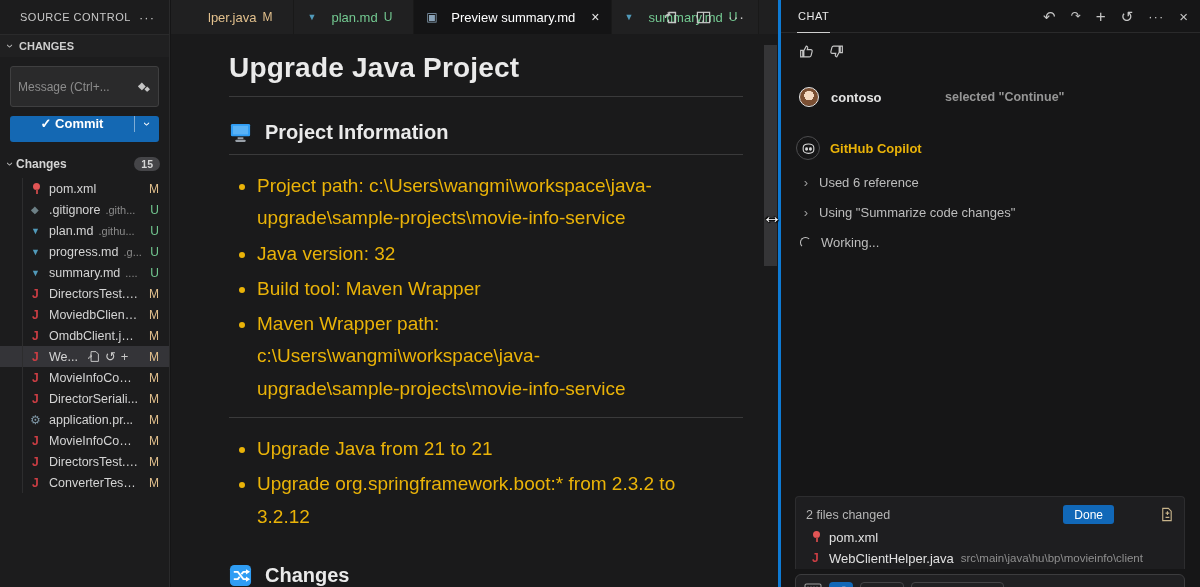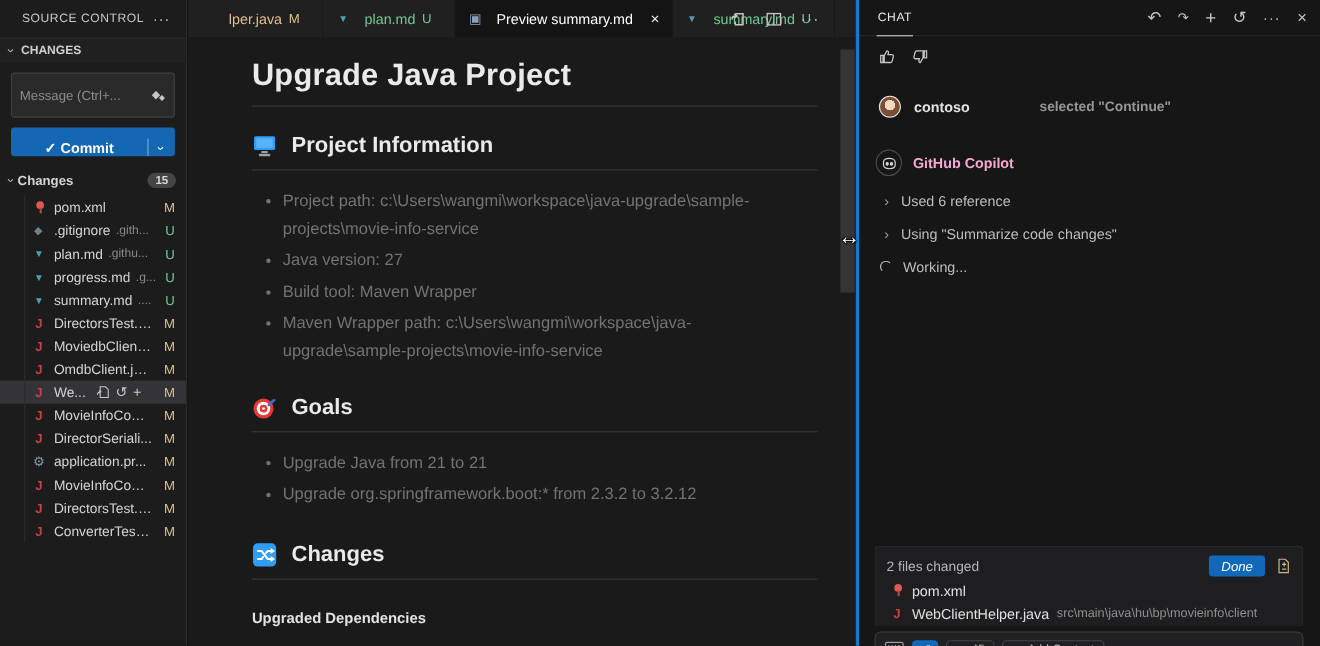--- a/index.html
+++ b/index.html
@@ -18,21 +18,21 @@
                  border-top:1px solid #2a2a2b; }
   .chev { display:inline-block; color:#b9b9b9; font-size:12px; font-weight:normal;
           transform:rotate(90deg); width:12px; text-align:center; }
   .chev-r { display:inline-block; color:#9d9d9d; font-size:13px; width:12px; text-align:center; }
   .msg-box { margin:9px 10px 0; height:41px; background:#2a2a2b; border:1px solid #3f3f40;
              border-radius:3px; display:flex; align-items:center; justify-content:space-between;
              padding:0 7px; color:#8c8c8c; font-size:12px; }
   .sparkle { color:#c5c5c5; font-size:10px; position:relative; top:-1px; }
   .sparkle i { font-style:normal; font-size:7px; position:relative; top:2px; left:-1px; }
   .commit-btn { margin:9px 10px 0; height:26px; background:#1468b3; border-radius:3px;
-                display:flex; align-items:flex-end; color:#fff; font-size:13px; cursor:pointer; }
+                display:flex; align-items:flex-start; color:#fff; font-size:13px; cursor:pointer; }
   .commit-main { flex:1; text-align:center; font-weight:600; }
   .commit-sep { width:1px; height:16px; background:rgba(255,255,255,.45); }
   .commit-drop { width:24px; text-align:center; }
   .commit-drop .chev { color:#fff; transform:rotate(90deg); }
   .tree-header { margin-top:11px; height:22px; display:flex; align-items:center;
                  padding:0 9px 0 4px; font-size:12px; font-weight:bold; color:#d4d4d4; }
   .badge { margin-left:auto; background:#454548; color:#d6d6d6; font-size:10.5px;
            font-weight:bold; border-radius:9px; padding:1px 7px; }
   .file-list { position:relative; margin-top:3px; }
   .file-list::before { content:""; position:absolute; left:22px; top:0; bottom:0;
@@ -82,21 +82,21 @@
 
   .editor-content { position:absolute; left:0; right:0; top:34px; bottom:0;
                     padding:18px 36px 0 58px; color:#d0d0d0; overflow:hidden;
                     background:#1a1a1b; }
   .editor-content h1 { font-size:28px; font-weight:bold; color:#eaeaea; letter-spacing:.2px; }
   .mdhr { border:none; border-top:1px solid #3a3a3b; margin:12px 0 0; }
   .h2row { display:flex; align-items:center; gap:13px; margin-top:24px; }
   .h2row .h2t { font-size:20px; font-weight:bold; color:#eaeaea; }
   .h2row + .mdhr { margin-top:10px; }
   .md-ul { margin:15px 0 0 12px; padding-left:16px; }
-  .md-ul li { font-size:15px; line-height:1.7; color:#737373; max-width:425px;
+  .md-ul li { font-size:19px; line-height:1.7; color:#eab308; max-width:425px;
               margin-bottom:3px; }
   .h3t { margin-top:28px; font-size:16.5px; font-weight:bold; color:#e6e6e6; }
   .h4t { margin-top:27px; font-size:13.5px; font-weight:bold; color:#e2e2e2; }
   .scrollbar { position:absolute; right:2px; top:45px; width:13px; height:221px;
                background:#3c3c3e; opacity:.8; }
 
   
   .sash { position:absolute; left:778px; top:0; width:3px; height:587px; background:#0e7ad3;
           z-index:40; cursor:ew-resize; }
   .cursor-arrow { position:absolute; left:762px; top:205px; z-index:50; color:#fff;
@@ -118,34 +118,34 @@
   .thumbs svg { cursor:pointer; }
   .user-row { display:flex; align-items:center; margin-top:27px; padding-left:18px;font-weight:bold; }
   .avatar { width:20px; height:20px; border-radius:50%; flex:0 0 20px;
             background:radial-gradient(circle at 50% 42%, #f3d9c2 0 34%, #7a4f33 35% 70%, #5d3a24 71%);
             border:1px solid #e8e8e8; }
   .user-name { margin-left:12px; font-size:13px; color:#e3e3e3; width:100px; }
   .user-action { font-size:12.5px; color:#969696; margin-left:14px; }
   .copilot-row { display:flex; align-items:center; margin-top:29px; padding-left:15px; }
   .copilot-badge { width:24px; height:24px; border-radius:50%; border:1px solid #4c4c4e;
                    display:flex; align-items:center; justify-content:center; flex:0 0 24px; }
-  .copilot-name { margin-left:10px; font-size:13px; font-weight:bold; color:#f9a8d4; }
+  .copilot-name { margin-left:10px; font-size:13px; font-weight:bold; color:#eab308; }
   .step-row { display:flex; align-items:center; gap:7px; margin-top:15px; padding-left:19px;
               font-size:13px; color:#bdbdbd; cursor:pointer; }
   .working-row { display:flex; align-items:center; gap:10px; margin-top:15px; padding-left:19px;
                  font-size:13px; color:#bdbdbd; }
   .spinner { width:11px; height:11px; border-radius:50%; border:1.6px solid transparent;
              border-left-color:#c5c5c5; border-top-color:#c5c5c5; }
   .files-panel { position:absolute; left:14px; right:15px; top:496px; height:73px;
                  background:#1e1e20; border:1px solid #2d2d2f; border-bottom:none;
                  border-radius:4px 4px 0 0; padding:8px 10px 0; }
-  .files-head { display:flex; align-items:center; }
+  .files-head { display:flex; align-items:center;gap:36px; }
   .files-summary { font-size:12.5px; color:#b5b5b5; }
   .done-btn { margin-left:auto; background:#1168b8; color:#fff; font-size:12px;
-              border-radius:3px; padding:2.5px 11px; cursor:pointer;font-style:italic; }
+              border-radius:3px; padding:2.5px 11px; cursor:pointer; }
   .keep-icon { margin-left:9px; cursor:pointer; display:flex; }
   .chat-file-row { display:flex; align-items:center; margin-top:5px; font-size:13px;
                    color:#e0e0e0; padding-left:3px; cursor:pointer; white-space:nowrap; }
   .chat-file-row .fpath { color:#8f8f8f; font-size:11.5px; margin-left:7px; overflow:hidden;
                           text-overflow:ellipsis; }
   .chat-input { position:absolute; left:14px; right:15px; top:574px; height:40px;
                 background:#202022; border:1px solid #3c3c3e; border-radius:6px;
                 display:flex; align-items:flex-start; gap:7px; padding:7px 8px; }
   .ci-btn { height:18px; display:flex; align-items:center; justify-content:center;
             border-radius:4px; font-size:11px; color:#bdbdbd; cursor:pointer; }
@@ -364,35 +364,25 @@
             <rect x="4.2" y="5" width="15.6" height="9" fill="#8ecbf8" opacity=".45"></rect>
             <rect x="9" y="17" width="6" height="2" fill="#99a0a8"></rect>
             <rect x="6.5" y="19.5" width="11" height="2.4" rx="1.2" fill="#99a0a8"></rect>
           </svg>
         <span class="h2t">Project Information</span>
       </div>
       <hr class="mdhr">
       <ul class="md-ul">
 
       <li>Project path: c:\Users\wangmi\workspace\java-upgrade\sample-projects\movie-info-service</li>
-          <li>Java version: 27</li>
+          <li>Java version: 32</li>
           <li>Build tool: Maven Wrapper</li>
           <li>Maven Wrapper path: c:\Users\wangmi\workspace\java-upgrade\sample-projects\movie-info-service</li>
         </ul>
 
-      <div class="h2row" style="margin-top:27px;">
-        <svg width="23" height="23" viewBox="0 0 24 24">
-            <circle cx="11" cy="13" r="9.5" fill="#e53935"></circle>
-            <circle cx="11" cy="13" r="6.4" fill="#fff"></circle>
-            <circle cx="11" cy="13" r="3.7" fill="#e53935"></circle>
-            <circle cx="11" cy="13" r="1.3" fill="#fff"></circle>
-            <path d="M14.5 9.5 20 4l3 .5-2.5 2.8-4.5 3.7z" fill="#3b6fd4"></path>
-          </svg>
-        <span class="h2t">Goals</span>
-      </div>
       <hr class="mdhr">
       <ul class="md-ul">
 
       <li>Upgrade Java from 21 to 21</li>
           <li>Upgrade org.springframework.boot:* from 2.3.2 to 3.2.12</li>
         </ul>
 
       <div class="h2row" style="margin-top:31px;">
         <svg width="23" height="23" viewBox="0 0 24 24">
             <rect x="1" y="1" width="22" height="22" rx="4.5" fill="#2f9df4"></rect>

